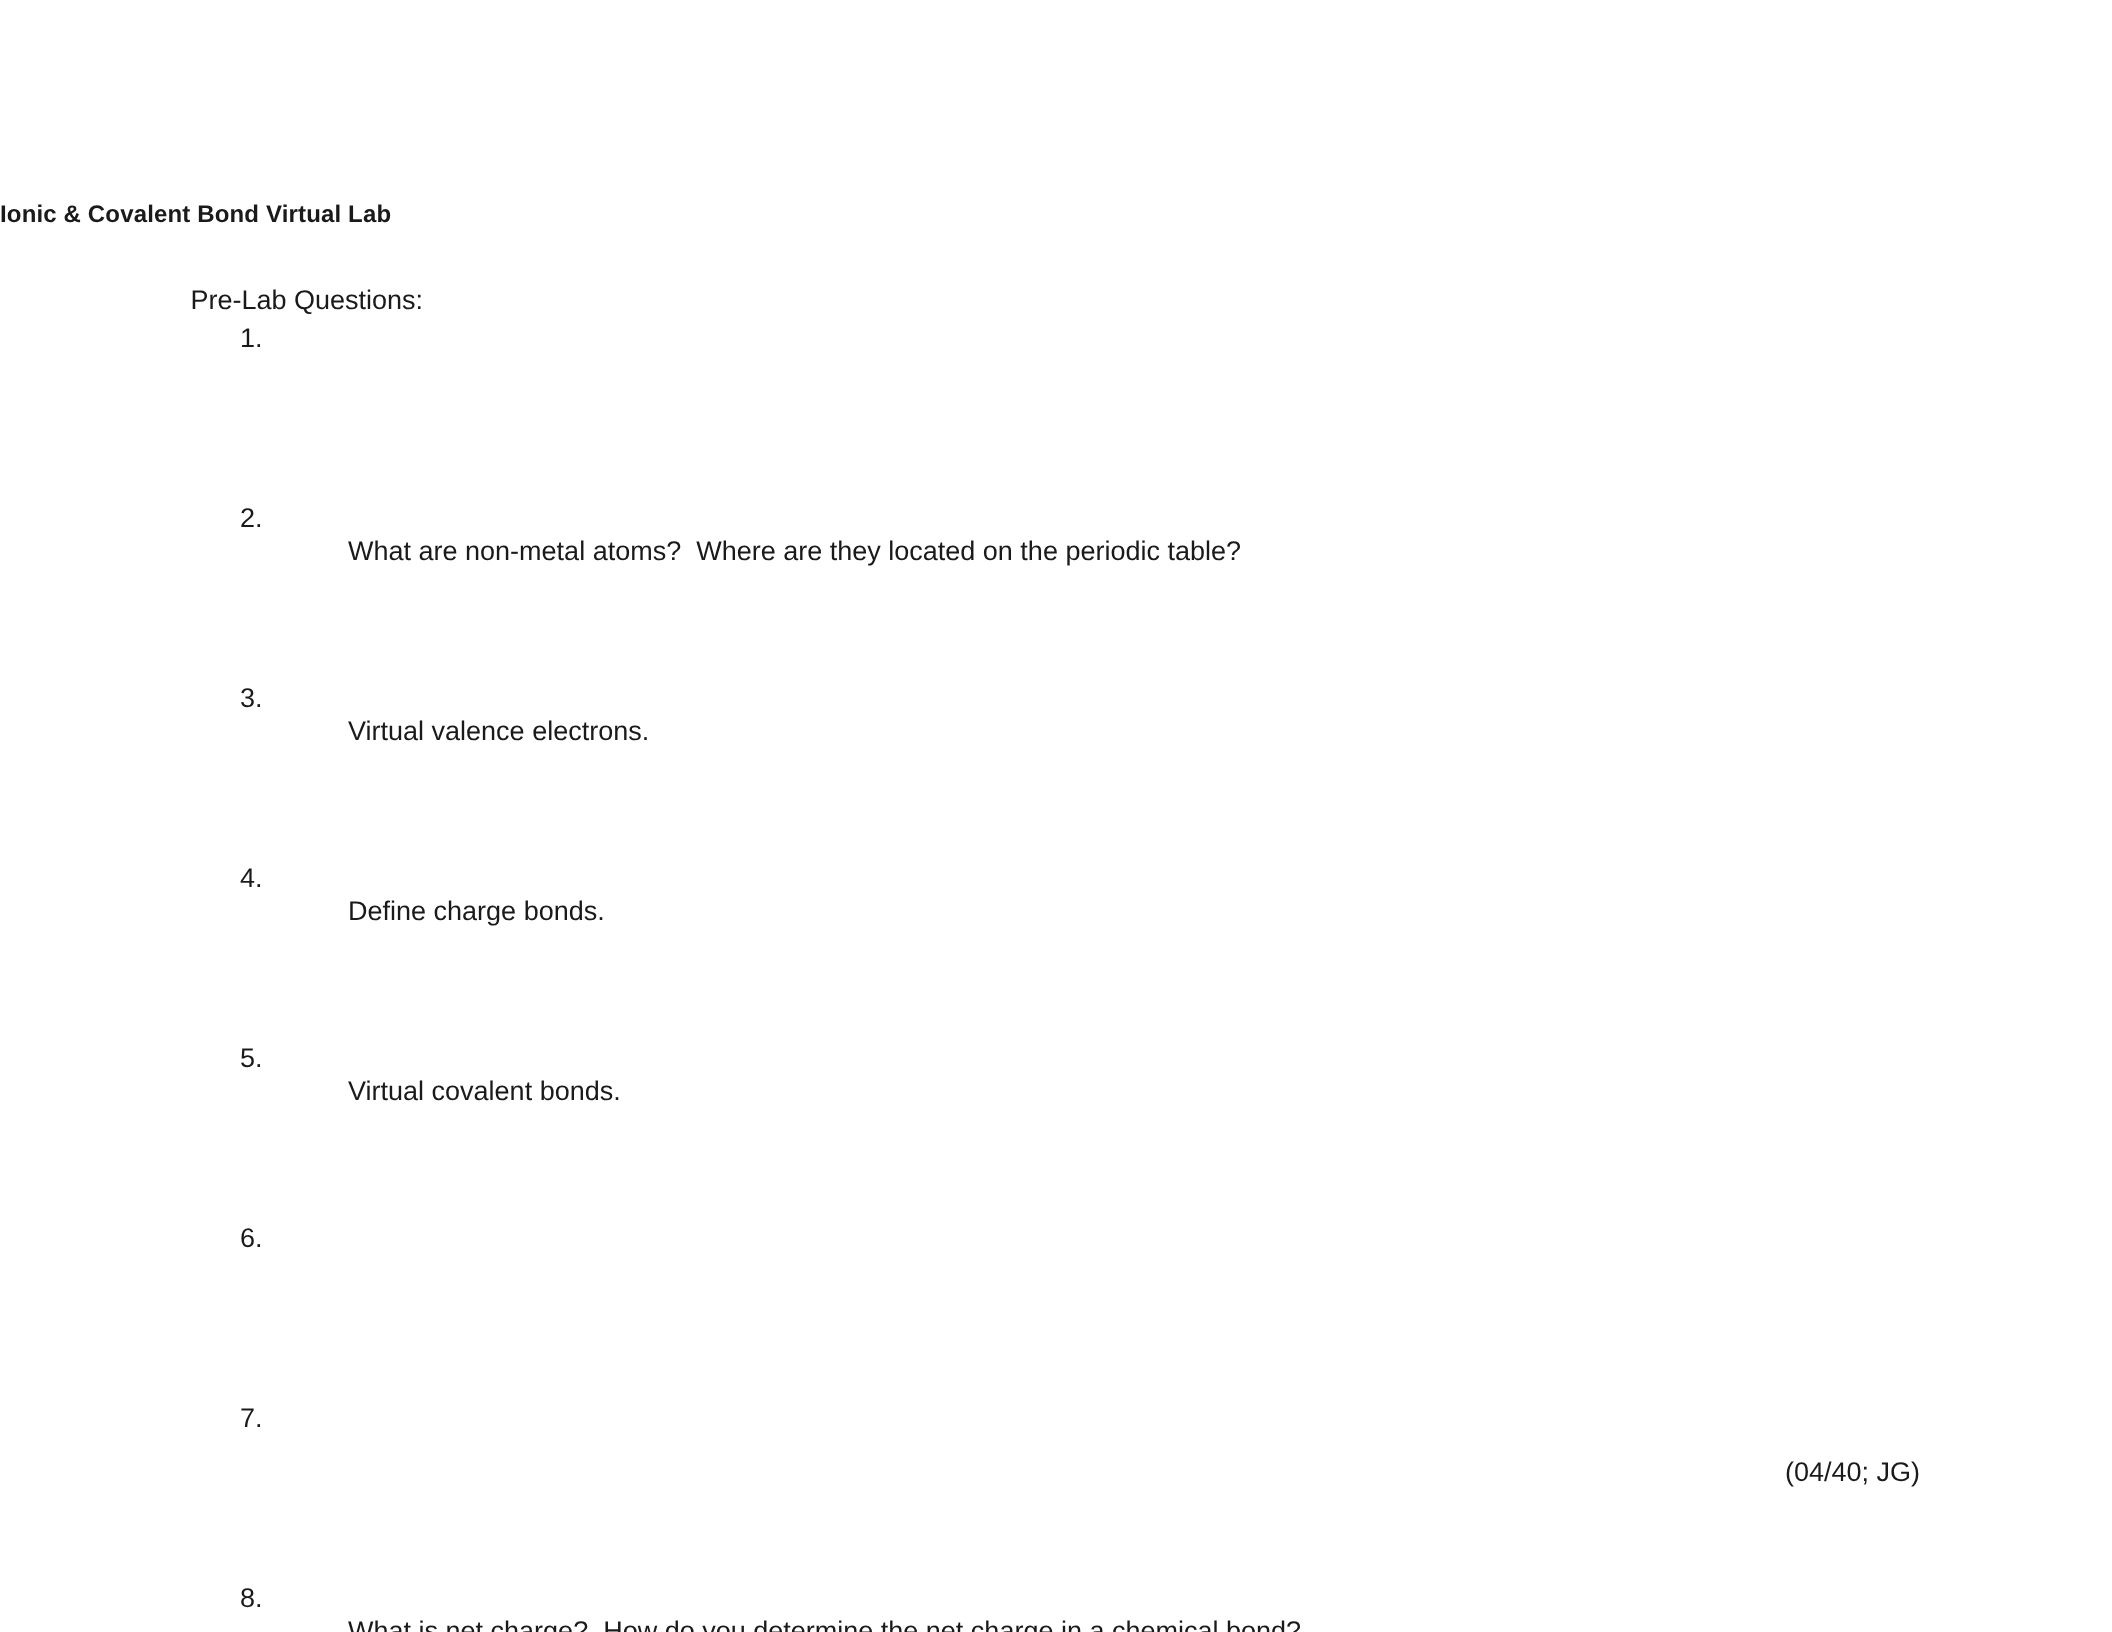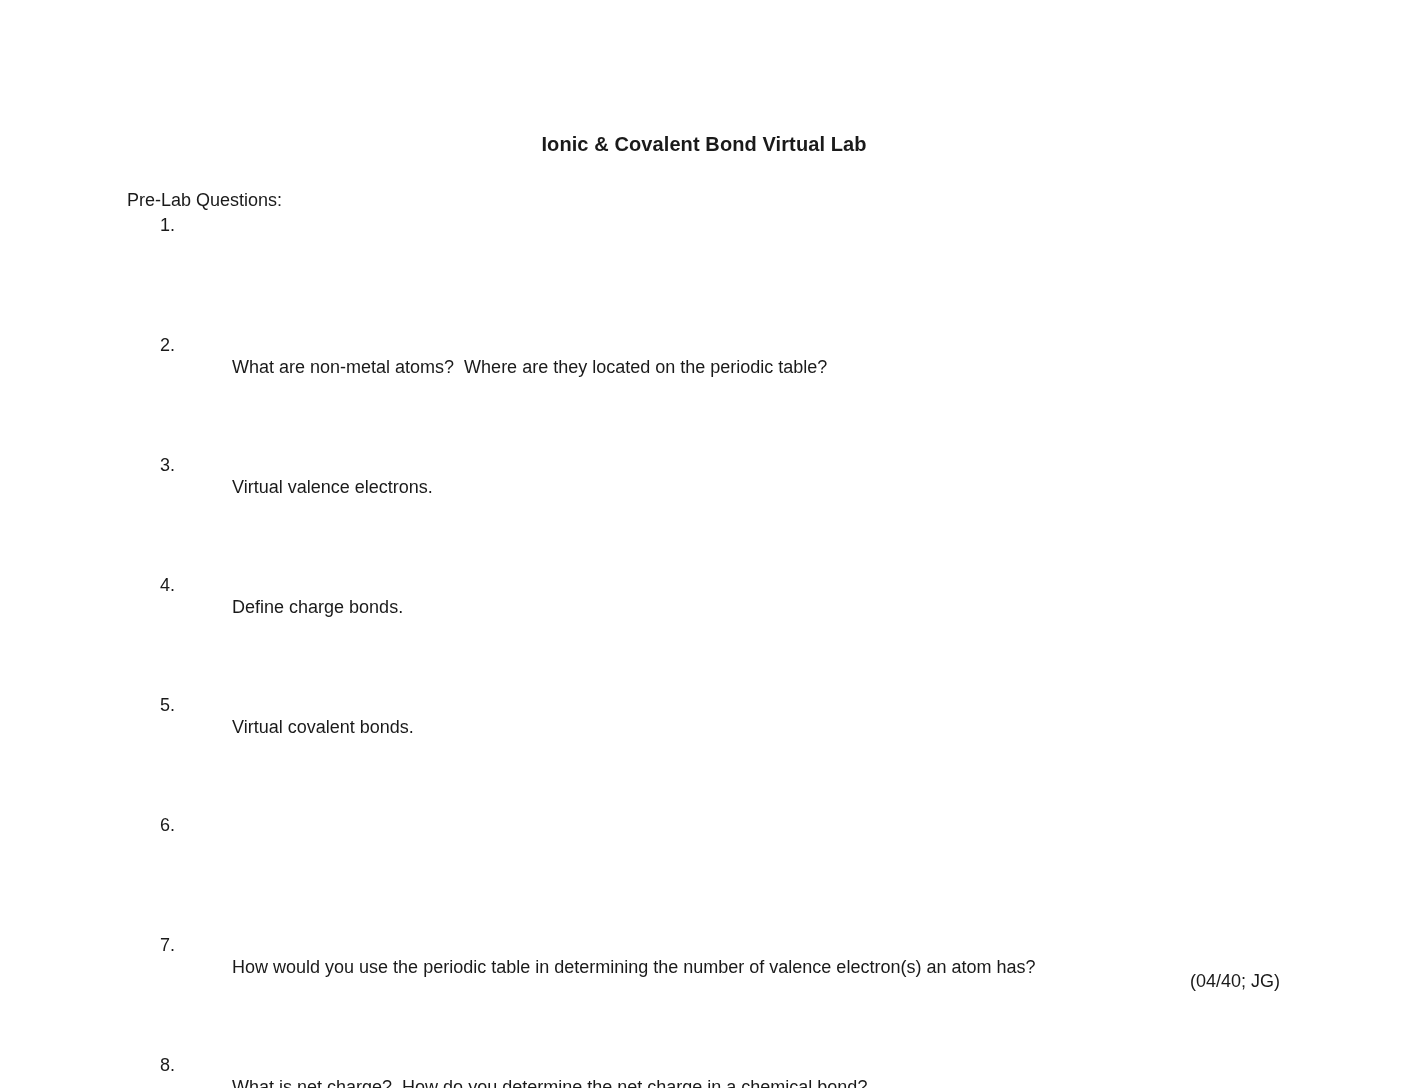--- a/index.html
+++ b/index.html
@@ -15,22 +15,21 @@
     position: relative;
     width: 1408px;
     height: 1088px;
     background: #ffffff;
   }
   .doc-title {
     position: absolute;
     top: 132px;
     left: 0;
     width: 100%;
-    text-align: center;
-    font-size: 20px;
+    font-size: 16px;
     line-height: 24px;
     font-weight: bold;
     letter-spacing: 0.1px;
   }
   .content {
     position: absolute;
     top: 189px;
     left: 127px;
     right: 60px;
   }
@@ -90,21 +89,21 @@
       <li>
         <span class="q-num">4.</span><span>Define charge bonds.</span>
       </li>
       <li>
         <span class="q-num">5.</span><span>Virtual covalent bonds.</span>
       </li>
       <li>
         <span class="q-num">6.</span>
       </li>
       <li>
-        <span class="q-num">7.</span><span>How would you use the periodic table in determining the number of valence electron(s) an atom has?</span>
+        <span class="q-num">7.</span>
       </li>
       <li>
         <span class="q-num">8.</span><span>What is net charge?  How do you determine the net charge in a chemical bond?</span>
       </li>
 
     </ol>
   </div>
 
   <div class="footer-note">(04/40; JG)</div>
 

